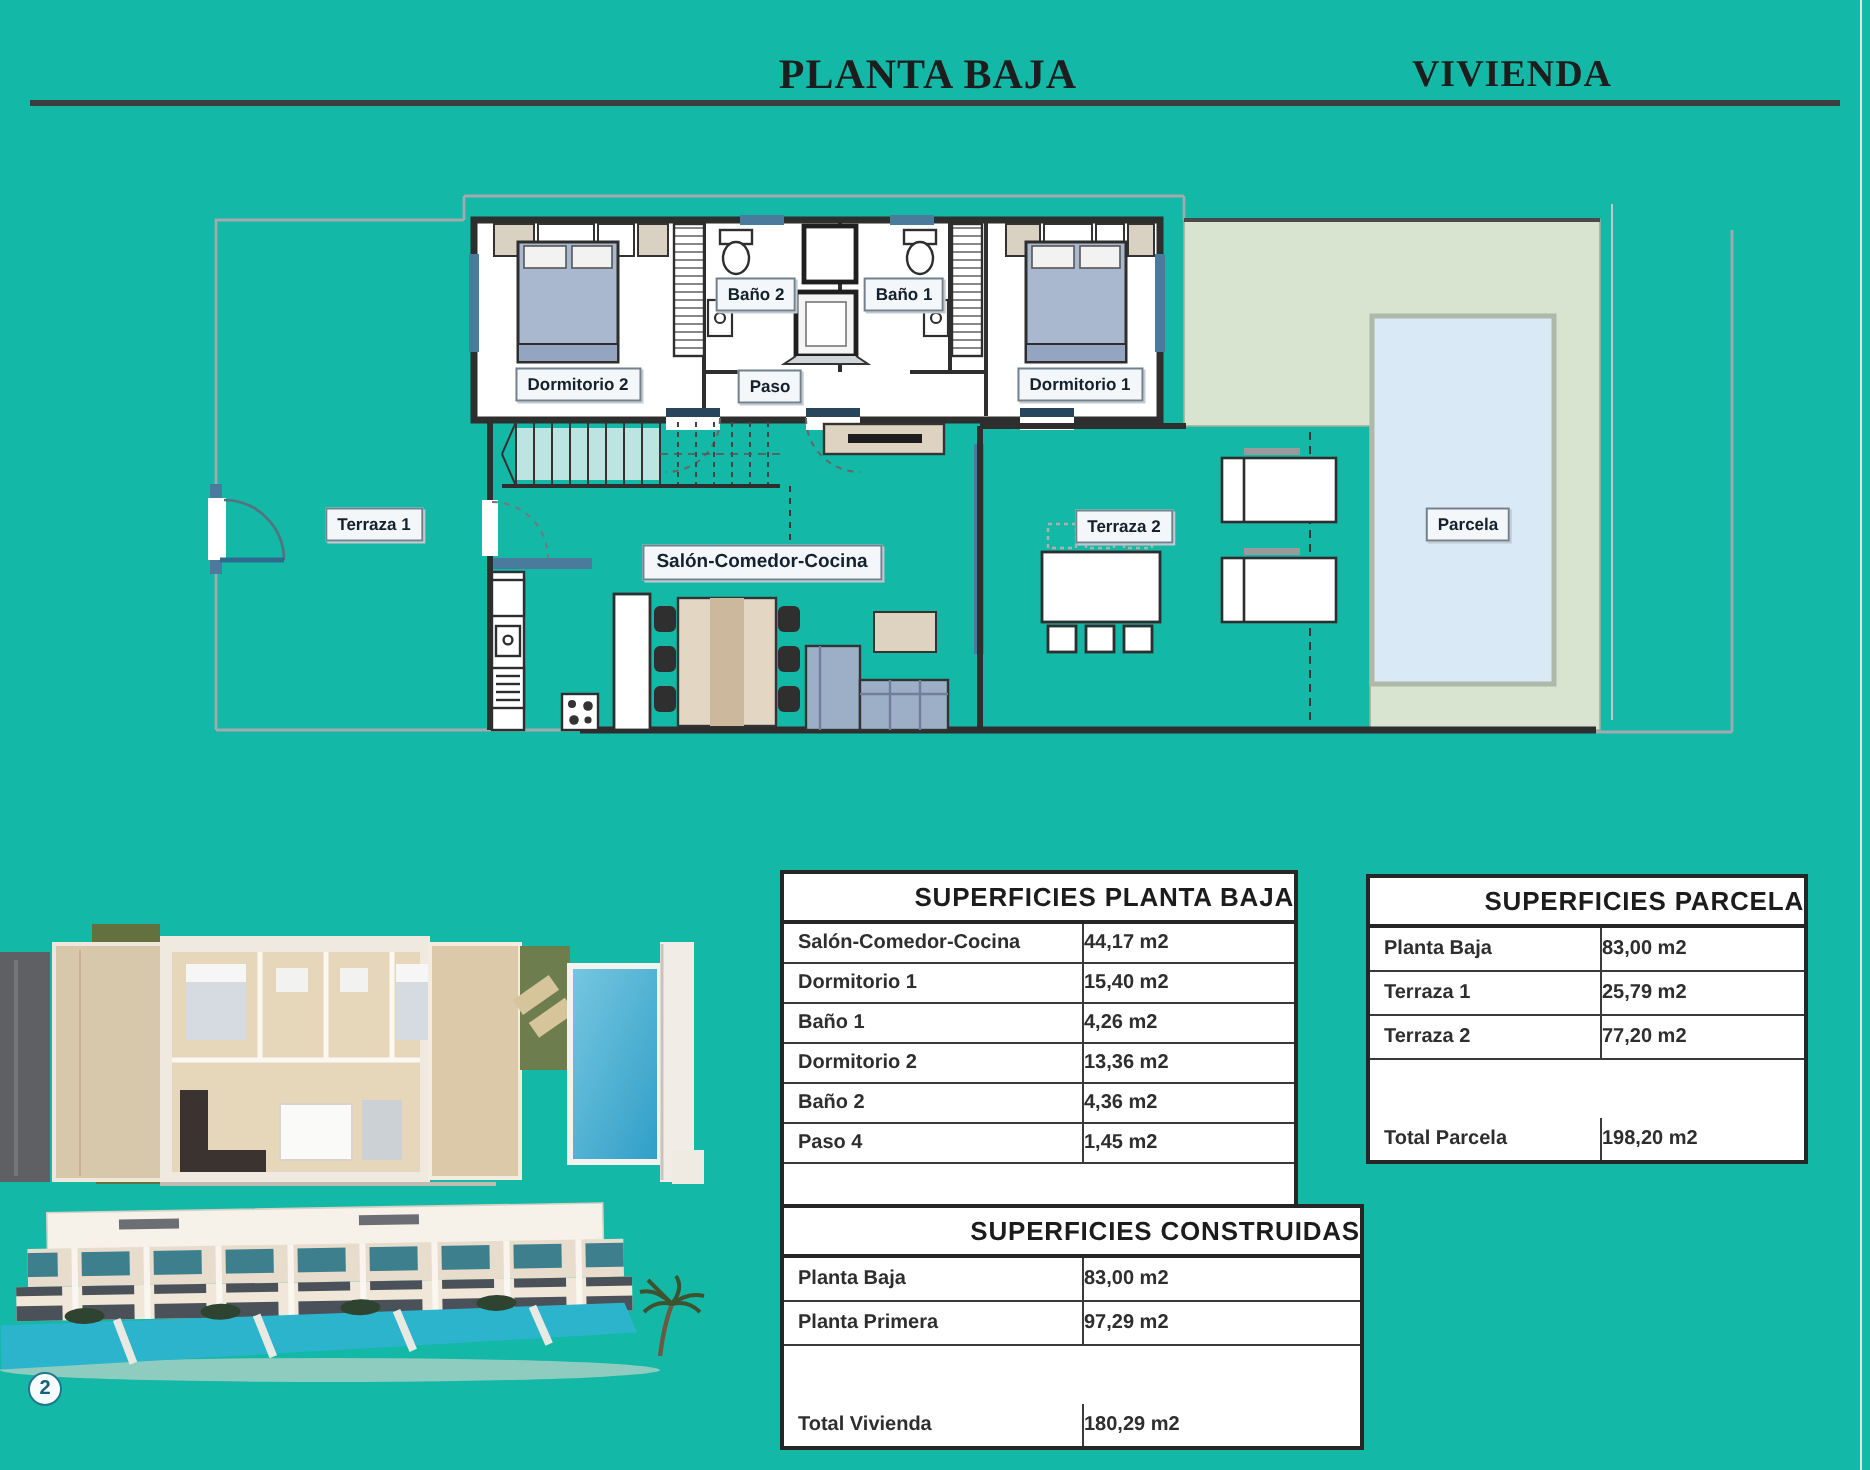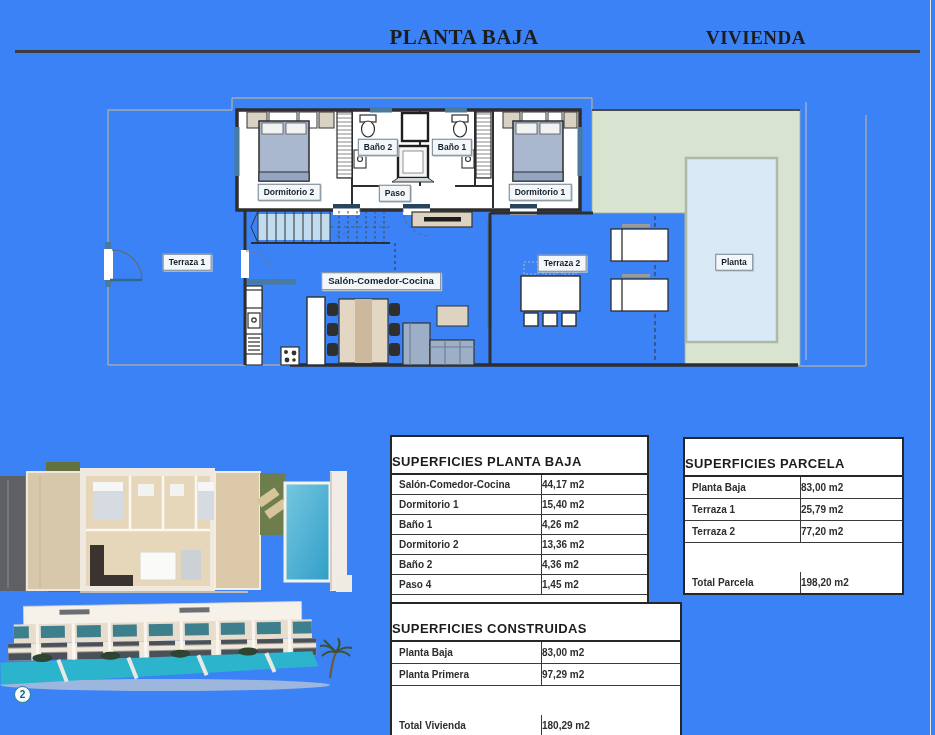--- a/index.html
+++ b/index.html
@@ -1,18 +1,18 @@
 <!DOCTYPE html>
 <html><head>
 <meta charset="utf-8">
 <style>
   html,body{margin:0;padding:0;background:#e9e9e9;}
   .page{
     position:relative;width:935px;height:735px;margin:0 auto;
-    background:#3b82f6;overflow:hidden;
+    background:#14b8a6;overflow:hidden;
     font-family:"Liberation Sans", sans-serif;color:#222;
   }
   .edge-line{position:absolute;right:4px;top:0;width:1px;height:735px;background:#e3e3e3;}
   
   .hdr-title{
     position:absolute;transform:translateX(-50%);
     font-family:"Liberation Serif", serif;font-weight:bold;color:#1d1d1d;
     letter-spacing:.5px;white-space:nowrap;
   }
   #hdr-left{left:464px;top:25px;font-size:21px;}
@@ -23,22 +23,22 @@
   .room-label{
     position:absolute;transform:translate(-50%,-50%);
     background:#f3f7fa;border:1px solid #72818d;color:#15212d;
     font-size:8.5px;font-weight:700;line-height:1;padding:3px 5px;
     white-space:nowrap;box-shadow:1px 1px 0 #c2c9cf;
   }
   .room-label.big{font-size:9.5px;padding:3px 6px;}
   
   .tbl{position:absolute;background:#fff;border:2px solid #262626;box-sizing:border-box;}
   .tbl-title{
-    text-align:left;font-weight:bold;font-size:13px;letter-spacing:.4px;
-    color:#1c1c1c;padding:17px 0 4px;border-bottom:2px solid #262626;
+    text-align:right;font-weight:bold;font-size:13px;letter-spacing:.4px;
+    color:#1c1c1c;padding:4px 0 4px;border-bottom:2px solid #262626;
   }
   .tr{display:flex;border-bottom:1px solid #3a3a3a;}
   .tr:last-child{border-bottom:none;margin-top:29px;}
   .td{font-size:10px;font-weight:700;color:#2e2e2e;}
   .td.label{border-right:1px solid #3a3a3a;padding:4px 0 4px 7px;box-sizing:border-box;}
   .td.value{flex:1;text-align:left;padding:4px 0;}
   #tbl-planta{left:390px;top:435px;width:259px;}
   #tbl-planta .td.label{width:150px;}
   #tbl-parcela{left:683px;top:437px;width:221px;}
   #tbl-parcela .td.label{width:116px;}
@@ -282,25 +282,25 @@
       <rect x="611" y="279" width="57" height="32"></rect>
         <line x1="622" y1="279" x2="622" y2="311"></line>
     </g>
   </svg>
 
   <div id="plan-labels">
       <div class="room-label" style="left: 187px; top: 262px;">Terraza 1</div>
       <div class="room-label" style="left: 289px; top: 192px;">Dormitorio 2</div>
       <div class="room-label" style="left: 378px; top: 147px;">Baño 2</div>
       <div class="room-label" style="left: 452px; top: 147px;">Baño 1</div>
-      <div class="room-label" style="left: 395px; top: 193px;">Paso</div>
+      <div class="room-label" style="left: 385px; top: 193px;">Paso</div>
       <div class="room-label" style="left: 540px; top: 192px;">Dormitorio 1</div>
       <div class="room-label big" style="left: 381px; top: 281px;">Salón-Comedor-Cocina</div>
       <div class="room-label" style="left: 562px; top: 263px;">Terraza 2</div>
-      <div class="room-label" style="left: 734px; top: 262px;">Planta</div>
+      <div class="room-label" style="left: 734px; top: 262px;">Parcela</div>
     </div>
 
   <svg id="render-plan" width="360" height="155" viewBox="0 448 360 155">
     <defs>
       <linearGradient id="poolg" x1="0" y1="0" x2="1" y2="1">
         <stop offset="0" stop-color="#77c7e0"></stop>
           <stop offset="1" stop-color="#2f9ec7"></stop>
       </linearGradient>
     </defs>
     <rect x="0" y="476" width="25" height="115" fill="#5e6063"></rect>

